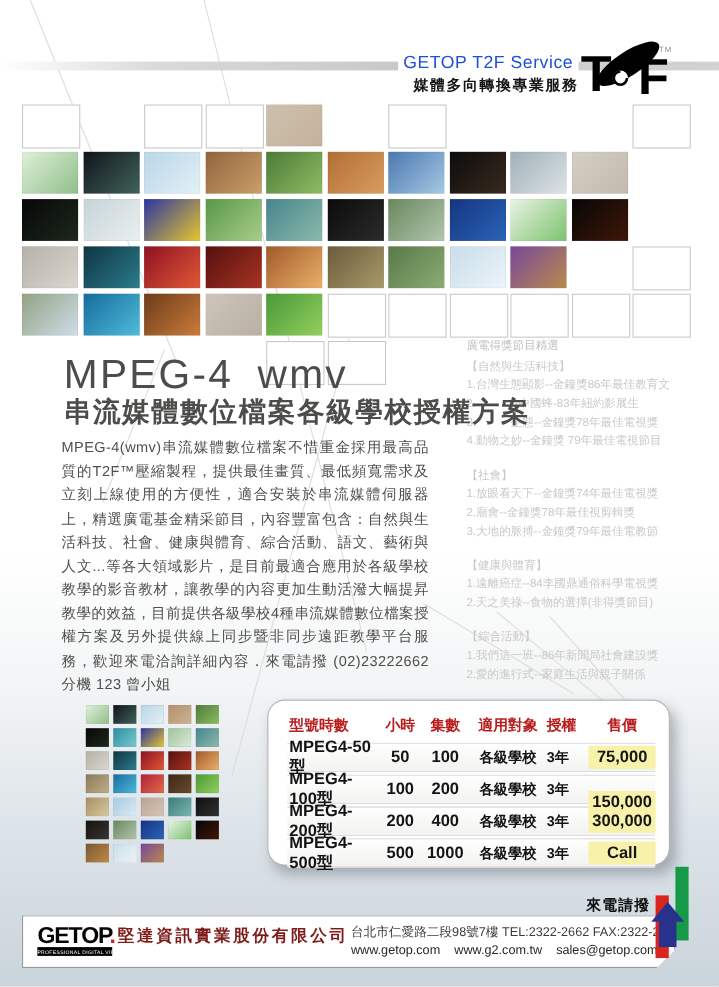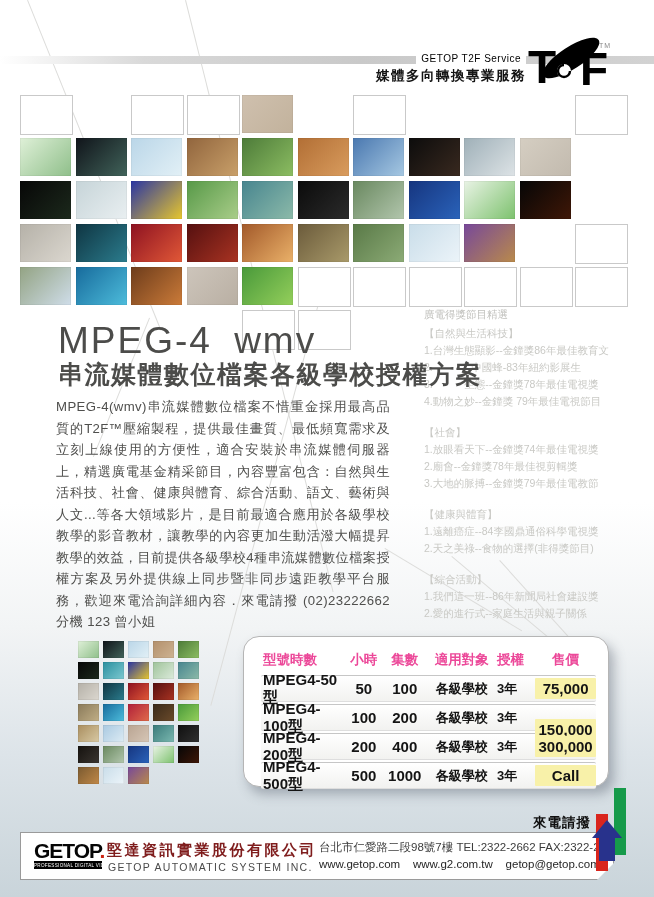--- a/index.html
+++ b/index.html
@@ -7,21 +7,21 @@
     position:relative;width:654px;height:897px;overflow:hidden;
     font-family:"Liberation Sans",sans-serif;
     background:linear-gradient(180deg,#ffffff 0%,#ffffff 56%,#f2f4f5 70%,#dde4e9 84%,#c9d4da 100%);
   }
   
   .deco-line{position:absolute;height:1px;background:#dcdcda;transform-origin:0 0;z-index:0;}
   
   .hdr-bar{position:absolute;left:0;top:56px;width:654px;height:8px;z-index:1;
     background:linear-gradient(90deg,#ffffff 0%,#d9d9d9 22%,#c9c9c9 55%,#d2d2d2 100%);}
   .svc-block{position:absolute;right:128px;top:48px;text-align:right;z-index:2;}
-  .svc-en{display:inline-block;font-size:10px;color:#000000;background:#fff;padding:1px 5px;letter-spacing:.5px;}
+  .svc-en{display:inline-block;font-size:16px;color:#1d4ed8;background:#fff;padding:1px 5px;letter-spacing:.5px;}
   .svc-zh{font-size:13.5px;font-weight:bold;color:#141414;letter-spacing:1.5px;margin-top:1px;}
   .t2f-logo{position:absolute;left:528px;top:36px;width:86px;height:60px;z-index:3;}
   .t2f-tm{position:absolute;left:599px;top:42px;font-size:7px;color:#8a8a8a;z-index:4;letter-spacing:1px;}
   
   .thumb{position:absolute;width:51px;height:38px;z-index:1;}
   .thumb-box{background:#fff;border:1px solid #c9c9c9;}
   .thumb-img{box-shadow:0 0 0 .5px rgba(0,0,0,.08) inset;}
   
   .title-1{position:absolute;left:58px;top:320px;font-size:37px;color:#4c4c4a;letter-spacing:2px;word-spacing:10px;z-index:3;white-space:nowrap;}
   .title-2{position:absolute;left:58px;top:358px;font-size:25px;font-weight:bold;color:#4c4c4a;letter-spacing:1.5px;z-index:3;white-space:nowrap;}
@@ -32,21 +32,21 @@
     color:#c9c9c5;z-index:1;overflow:hidden;white-space:nowrap;}
   .award .aw-title{margin-bottom:2px;color:#c1c1bd;}
   .award .aw-sec{margin-bottom:14px;}
   
   .collage-cell{position:absolute;width:21px;height:17px;z-index:1;box-shadow:0 0 0 .5px rgba(0,0,0,.1) inset;}
   
   .price-panel{position:absolute;left:243px;top:636px;width:364px;height:149px;background:#fff;
     border:1px solid #b5b5b5;border-radius:16px;z-index:3;
     box-shadow:5px 7px 12px rgba(90,100,112,.45);}
   .price-inner{position:absolute;left:17px;top:10px;right:12px;}
-  .t-head{display:flex;align-items:center;height:26px;font-weight:bold;font-size:13.5px;color:#ec4899;}
+  .t-head{display:flex;align-items:center;height:26px;font-weight:bold;font-size:13.5px;color:#b91c1c;}
   .t-row{display:flex;align-items:center;height:25px;margin-top:2px;
     background:linear-gradient(180deg,#ffffff,#f2f2f0);
     border-top:1px solid #c6c6c6;border-bottom:1px solid #dedede;border-radius:2px;
     font-size:13px;font-weight:bold;color:#141414;}
   .c0{width:86px;padding-left:2px;}
   .c1{width:40px;text-align:center;}
   .c2{width:46px;text-align:center;}
   .c3{width:74px;text-align:center;}
   .c4{width:40px;}
   .c5{width:64px;text-align:center;}
@@ -267,23 +267,22 @@
     </div>
   </div>
 
   <div class="fund-label">來電請撥</div>
   <div class="footer-bar">
     <div class="getop-logo">
       <div class="getop-word"><span>GETOP</span><span class="getop-dot">.</span></div>
       <div class="getop-sub">PROFESSIONAL DIGITAL VIDEO</div>
     </div>
     <div class="co-zh">堅達資訊實業股份有限公司</div>
-    <div class="co-en">GETOP AUTOMATIC SYSTEM INC.</div>
     <div class="addr">台北市仁愛路二段98號7樓 TEL:2322-2662 FAX:2322-2995</div>
-    <div class="webs">www.getop.com    www.g2.com.tw    getop@getop.com</div>
+    <div class="webs">www.getop.com    www.g2.com.tw    sales@getop.com</div>
   </div>
   <div class="fund-logo">
     <div class="fl-green"></div>
     <div class="fl-red"></div>
     <div class="fl-arrow-head"></div>
     <div class="fl-arrow-body"></div>
   </div>
 
 </div>
 

